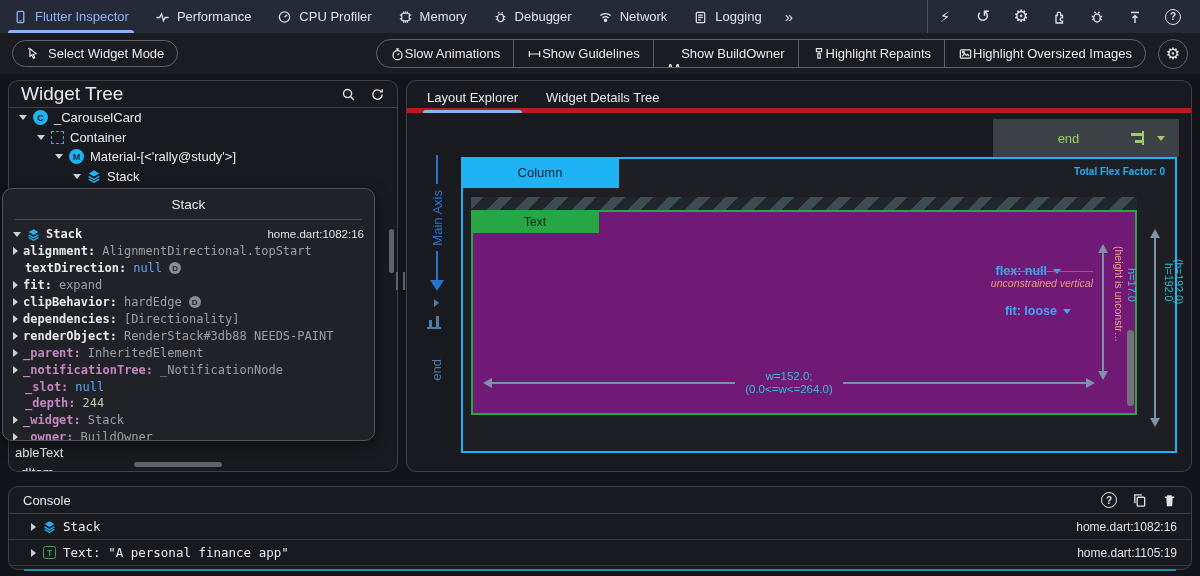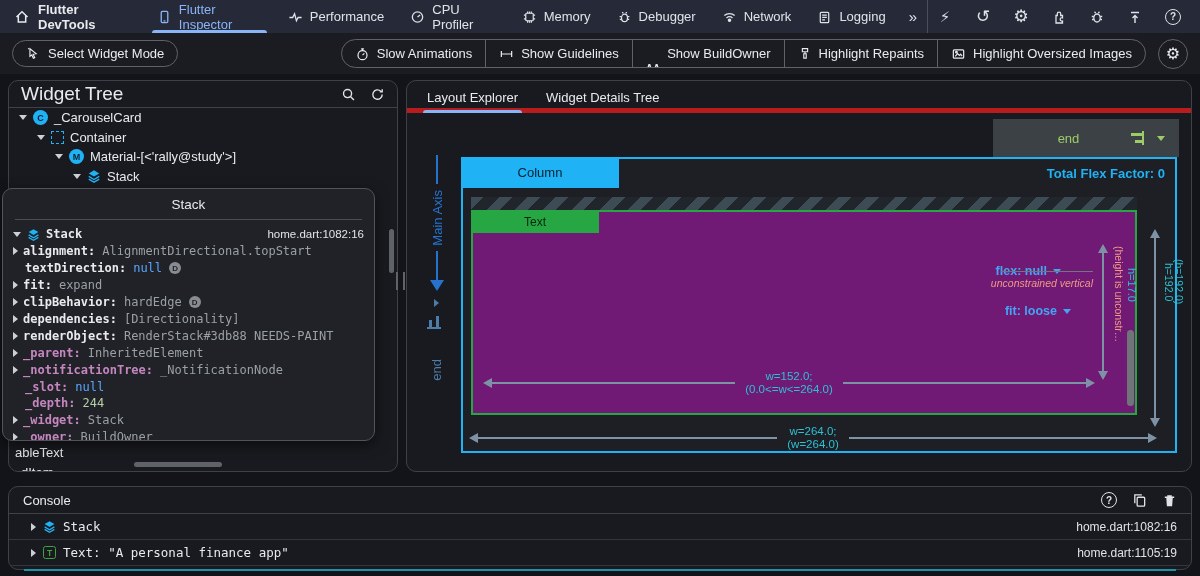--- a/index.html
+++ b/index.html
@@ -16,21 +16,21 @@
   .tab-more { display:flex; align-items:center; padding:0 10px; font-size:15px; color:#dfe3e8; }
   .tb-actions { margin-left:auto; display:flex; align-items:center; gap:4px; padding-right:10px; border-left:1px solid #4a4f5e; }
   .act { width:34px; height:33px; display:flex; align-items:center; justify-content:center; color:#dfe3e8; font-size:15px; }
   .act .g17 { font-size:17px; line-height:1; }
   .help-circle { width:16px; height:16px; border:1.5px solid #dfe3e8; border-radius:50%; display:flex; align-items:center; justify-content:center; font-size:10px; font-weight:bold; }
 
   
   .toolbar { position:absolute; left:0; top:33px; width:1200px; height:41px; background:#1b1c21; display:flex; align-items:center; padding:0 12px; }
   .swm { display:flex; align-items:center; gap:8px; height:27px; padding:0 13px; border:1px solid #5f6368; border-radius:14px; font-size:13px; color:#e8eaed; background:transparent; }
   .toggle-group { margin-left:auto; display:flex; height:29px; border:1px solid #5f6368; border-radius:15px; overflow:hidden; }
-  .toggle { display:flex; align-items:center; gap:7px; padding:0 13px; font-size:13px; color:#e8eaed; border-left:1px solid #5f6368; }
+  .toggle { display:flex; align-items:center; padding:0 13px; font-size:13px; color:#e8eaed; border-left:1px solid #5f6368; }
   .toggle:first-child { border-left:none; }
   .aa { font-size:10px; font-weight:bold; border-bottom:1.5px solid #e8eaed; line-height:1.1;margin-top:31px; }
   .gear-btn { margin-left:12px; width:30px; height:30px; border:1px solid #5f6368; border-radius:50%; display:flex; align-items:center; justify-content:center; font-size:16px; color:#e8eaed; }
 
   
   .panel { position:absolute; background:#191a1f; border:1px solid #3f4147; border-radius:10px; }
   .tree-panel { left:8px; top:80px; width:390px; height:392px; overflow:hidden; }
   .panel-head { height:27px; display:flex; align-items:center; padding:0 12px; font-size:19px; border-bottom:1px solid #3f4147; }
   .ph-icons { margin-left:auto; display:flex; gap:14px; color:#dfe3e8; }
 
@@ -85,21 +85,21 @@
   .vtext-up { writing-mode:vertical-rl; transform:rotate(180deg); }
   .vtext-down { writing-mode:vertical-rl; }
   .main-axis .lbl { color:#2573cf; font-size:13px; margin:6px 0; }
   .ah-d-b { width:0;height:0;border-left:7px solid transparent;border-right:7px solid transparent;border-top:11px solid #2573cf; }
   .ma-chev { position:absolute; left:27px; top:218px; width:0; height:0; border-top:4px solid transparent; border-bottom:4px solid transparent; border-left:5px solid #4e7ca8; }
   .ma-align { position:absolute; left:20px; top:234px; transform:rotate(90deg); }
   .ma-end { position:absolute; left:22px; top:278px; color:#4e7ca8; font-size:13px; }
 
   .bluebox { position:absolute; left:54px; top:76px; width:716px; height:296px; border:2px solid #1fb2f5; background:#1e1f24; }
   .col-tab { position:absolute; left:-2px; top:-2px; width:158px; height:31px; background:#1fb2f5; color:#06222f; font-size:13px; display:flex; align-items:center; justify-content:center; }
-  .tff { position:absolute; right:10px; top:7px; color:#1fb2f5; font-size:13px; font-weight:bold; }
+  .tff { position:absolute; right:10px; top:7px; color:#1fb2f5; font-size:10px; font-weight:bold; }
   .stripes { position:absolute; left:8px; top:38px; width:666px; height:13px; background:repeating-linear-gradient(135deg,#3d4b55 0 9px,#20262b 9px 20px); }
   .greenbox { position:absolute; left:8px; top:51px; width:666px; height:205px; border:2px solid #27a644; background:#701a75; }
   .text-tab { position:absolute; left:-2px; top:-2px; width:128px; height:23px; background:#27a644; color:#07270e; font-size:12px; display:flex; align-items:center; justify-content:center; }
   .chip { position:absolute; display:flex; align-items:center; gap:6px; color:#42a5f5; font-size:12.5px; font-weight:bold; }
   .td-b { width:0;height:0;border-left:4px solid transparent;border-right:4px solid transparent;border-top:5px solid #42a5f5; }
   .chip-div { position:absolute; right:42px; top:59px; width:92px; height:1px; background:#73767b; }
   .ucv { position:absolute; right:42px; top:65px; color:#ef9a85; font-size:10.5px; font-style:italic; }
   .dim-h { display:flex; align-items:center; position:absolute; }
   .dl { height:2px; background:#7d93a5; flex:1; }
   .ah-l { width:0;height:0;border-top:5px solid transparent;border-bottom:5px solid transparent;border-right:9px solid #7d93a5; }
@@ -122,28 +122,20 @@
   .con-icons { margin-left:auto; display:flex; gap:15px; align-items:center; color:#dfe3e8; }
   .con-row { height:26px; display:flex; align-items:center; gap:7px; padding:0 14px 0 22px; font-family:"DejaVu Sans Mono",monospace; font-size:12.5px; border-bottom:1px solid #33363b; }
   .con-loc { margin-left:auto; font-family:"Liberation Sans",sans-serif; font-size:12px; color:#dfe3e8; }
   .t-ic { width:13px; height:13px; border:1.5px solid #43a047; border-radius:2.5px; color:#43a047; font-size:8.5px; font-weight:bold; display:flex; align-items:center; justify-content:center; font-family:"Liberation Sans",sans-serif; }
   .teal-line { position:absolute; left:24px; top:569px; width:1152px; height:2px; background:#1d93ab; }
 </style>
 </head>
 <body>
 
 <header class="topbar">
-  <div class="brand">
-    <span>
-        <svg width="16" height="16" viewBox="0 0 16 16" fill="none" stroke="#e8eaed" stroke-width="1.5">
-          <path d="M2.5 8 L8 2.8 L13.5 8 M4.3 6.8 V13 H11.7 V6.8"></path>
-        </svg>
-      </span>
-    <span>Flutter DevTools</span>
-  </div>
   <div class="tab sel">
     <span>
         <svg width="15" height="16" viewBox="0 0 16 16" fill="none" stroke="currentColor" stroke-width="1.4">
           <rect x="4.5" y="2" width="7" height="12" rx="1.2"></rect>
           <path d="M7 12.2 h2"></path>
         </svg>
       </span>
     <span>Flutter Inspector</span>
   </div>
   <div class="tab">
@@ -478,30 +470,20 @@
           <span class="dl"></span>
         <span class="wlbl teal">
           <span style="display:block">w=152.0;</span>
           <span style="display:block">(0.0&lt;=w&lt;=264.0)</span>
         </span>
         <span class="dl"></span>
           <span class="ah-r"></span>
       </div>
     </div>
 
-    <div class="dim-h" style="left:6px; top:266px; width:688px;">
-      <span class="ah-l"></span>
-        <span class="dl"></span>
-      <span class="wlbl teal">
-        <span style="display:block">w=264.0;</span>
-        <span style="display:block">(w=264.0)</span>
-      </span>
-      <span class="dl"></span>
-        <span class="ah-r"></span>
-    </div>
 
     <div class="dim-v" style="left:686px; top:70px; height:198px;">
       <span class="ah-u"></span>
         <span class="dvl"></span>
         <span class="ah-dn"></span>
     </div>
     <div class="h192-l1 vtext-down teal">h=192.0</div>
     <div class="h192-l2 vtext-down teal">(h=192.0)</div>
   </div>
 </section>

